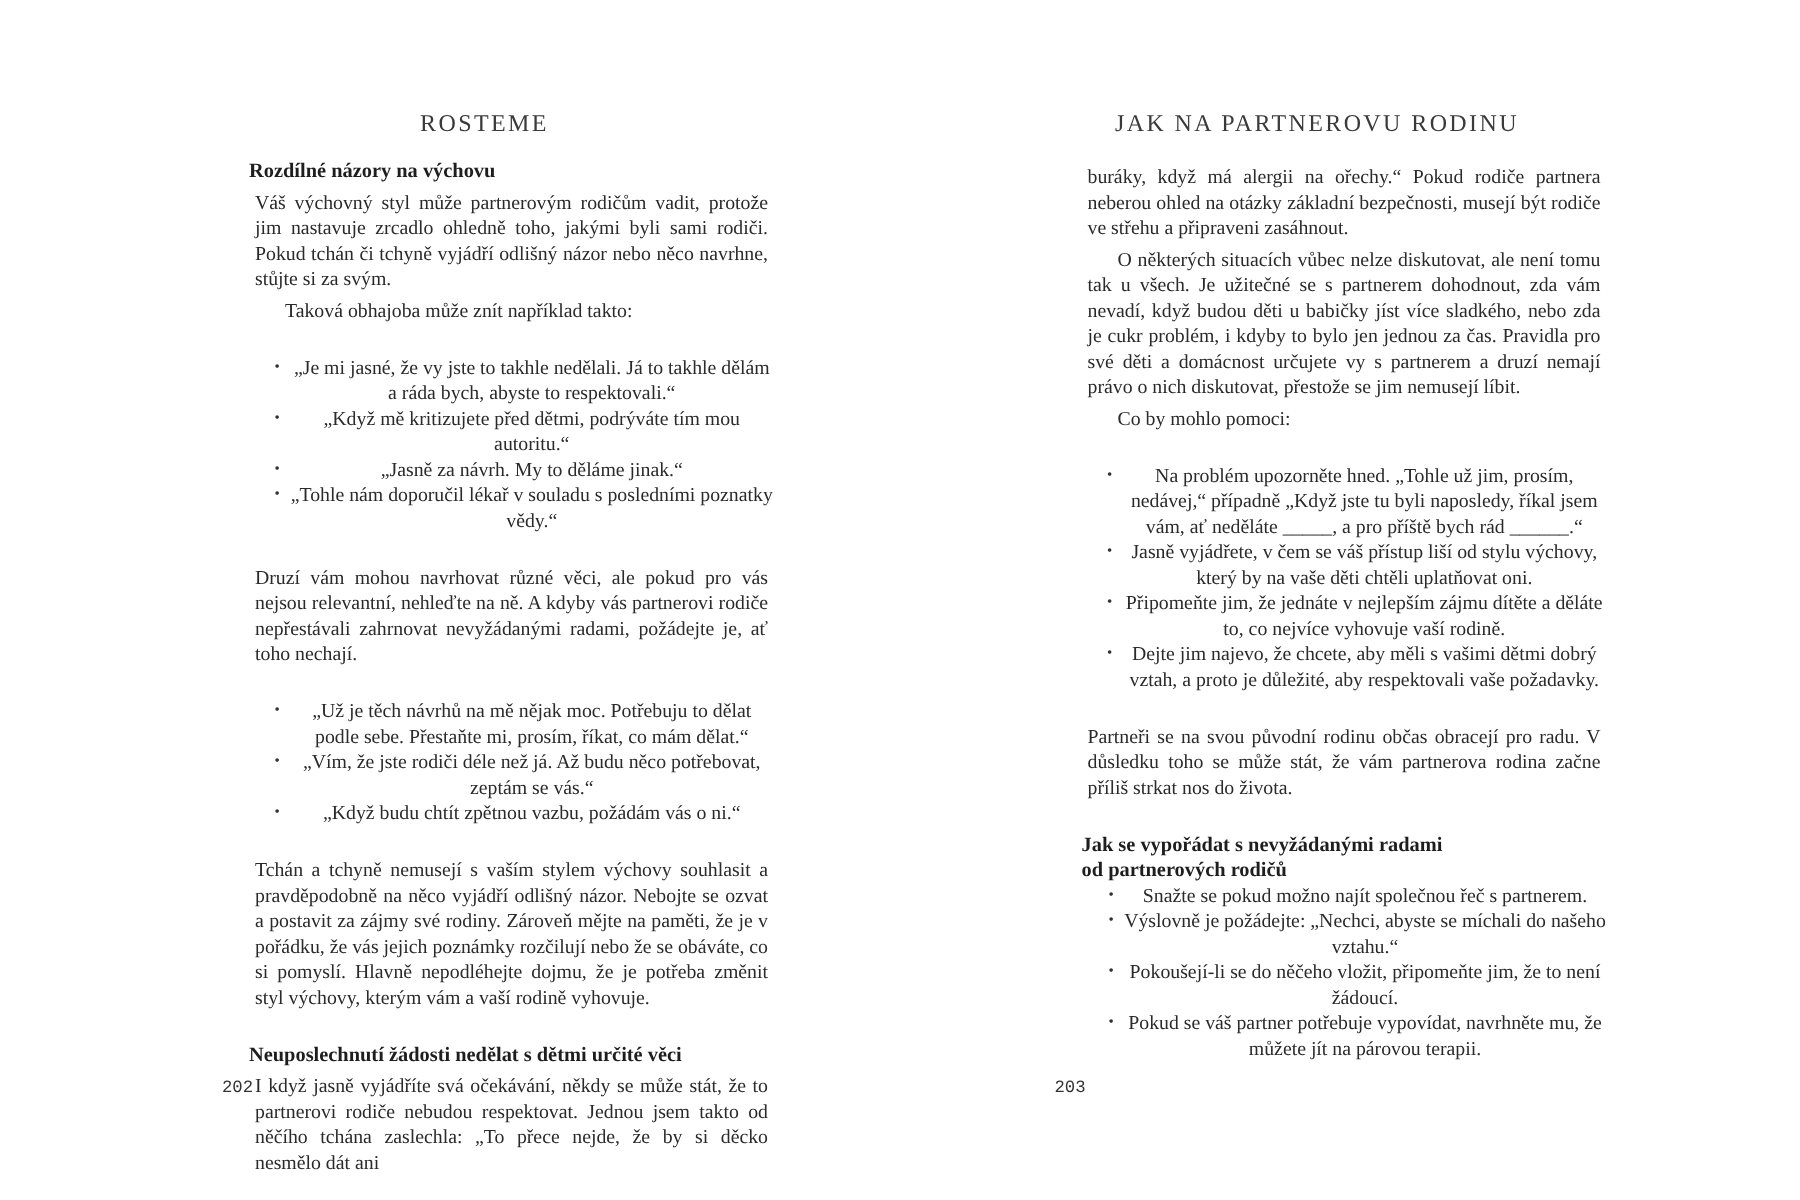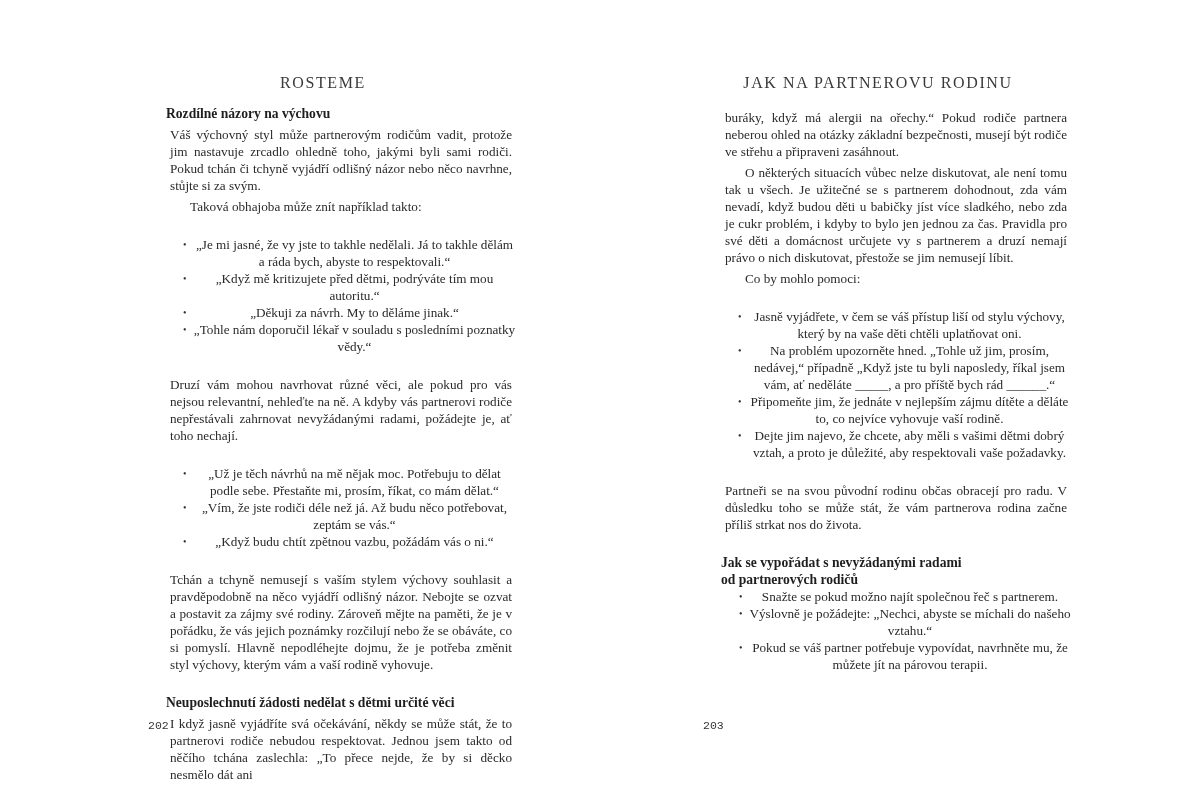--- a/index.html
+++ b/index.html
@@ -46,21 +46,21 @@
 <div class="page left">
   <div class="running-head">ROSTEME</div>
   <div class="body-text">
     <h3>Rozdílné názory na výchovu</h3>
     <p>Váš výchovný styl může partnerovým rodičům vadit, protože jim nastavuje zrcadlo ohledně toho, jakými byli sami rodiči. Pokud tchán či tchyně vyjádří odlišný názor nebo něco navrhne, stůjte si za svým.</p>
     <p class="indent">Taková obhajoba může znít například takto:</p>
     <div class="gap"></div>
     <ul>
       <li>„Je mi jasné, že vy jste to takhle nedělali. Já to takhle dělám a ráda bych, abyste to respektovali.“</li>
       <li>„Když mě kritizujete před dětmi, podrýváte tím mou autoritu.“</li>
-      <li>„Děkuji za návrh. My to děláme jinak.“</li>
+      <li>„Jasně za návrh. My to děláme jinak.“</li>
       <li>„Tohle nám doporučil lékař v souladu s posledními poznatky vědy.“</li>
     </ul>
     <div class="gap"></div>
     <p>Druzí vám mohou navrhovat různé věci, ale pokud pro vás nejsou relevantní, nehleďte na ně. A kdyby vás partnerovi rodiče nepřestávali zahrnovat nevyžádanými radami, požádejte je, ať toho nechají.</p>
     <div class="gap"></div>
     <ul>
       <li>„Už je těch návrhů na mě nějak moc. Potřebuju to dělat podle sebe. Přestaňte mi, prosím, říkat, co mám dělat.“</li>
       <li>„Vím, že jste rodiči déle než já. Až budu něco potřebovat, zeptám se vás.“</li>
       <li>„Když budu chtít zpětnou vazbu, požádám vás o ni.“</li>
     </ul>
@@ -74,30 +74,31 @@
 </div>
 
 <div class="page right">
   <div class="running-head">JAK NA PARTNEROVU RODINU</div>
   <div class="body-text">
     <p>buráky, když má alergii na ořechy.“ Pokud rodiče partnera neberou ohled na otázky základní bezpečnosti, musejí být rodiče ve střehu a připraveni zasáhnout.</p>
     <p class="indent">O některých situacích vůbec nelze diskutovat, ale není tomu tak u všech. Je užitečné se s partnerem dohodnout, zda vám nevadí, když budou děti u babičky jíst více sladkého, nebo zda je cukr problém, i kdyby to bylo jen jednou za čas. Pravidla pro své děti a domácnost určujete vy s partnerem a druzí nemají právo o nich diskutovat, přestože se jim nemusejí líbit.</p>
     <p class="indent">Co by mohlo pomoci:</p>
     <div class="gap"></div>
     <ul>
+      <li>Na problém upozorněte hned. „Tohle už jim, prosím, nedávej,“ případně „Když jste tu byli naposledy, říkal jsem vám, ať neděláte _____, a pro příště bych rád ______.“</li>
       <li>Jasně vyjádřete, v čem se váš přístup liší od stylu výchovy, který by na vaše děti chtěli uplatňovat oni.</li>
-      <li>Na problém upozorněte hned. „Tohle už jim, prosím, nedávej,“ případně „Když jste tu byli naposledy, říkal jsem vám, ať neděláte _____, a pro příště bych rád ______.“</li>
       <li>Připomeňte jim, že jednáte v nejlepším zájmu dítěte a děláte to, co nejvíce vyhovuje vaší rodině.</li>
       <li>Dejte jim najevo, že chcete, aby měli s vašimi dětmi dobrý vztah, a proto je důležité, aby respektovali vaše požadavky.</li>
     </ul>
     <div class="gap"></div>
     <p>Partneři se na svou původní rodinu občas obracejí pro radu. V důsledku toho se může stát, že vám partnerova rodina začne příliš strkat nos do života.</p>
     <div class="gap"></div>
     <h3>Jak se vypořádat s nevyžádanými radami</h3>
     <h3>od partnerových rodičů</h3>
     <ul class="after-head">
       <li>Snažte se pokud možno najít společnou řeč s partnerem.</li>
       <li>Výslovně je požádejte: „Nechci, abyste se míchali do našeho vztahu.“</li>
+      <li>Pokoušejí-li se do něčeho vložit, připomeňte jim, že to není žádoucí.</li>
       <li>Pokud se váš partner potřebuje vypovídat, navrhněte mu, že můžete jít na párovou terapii.</li>
     </ul>
   </div>
   <div class="page-number">203</div>
 </div>
 
 </body></html>

